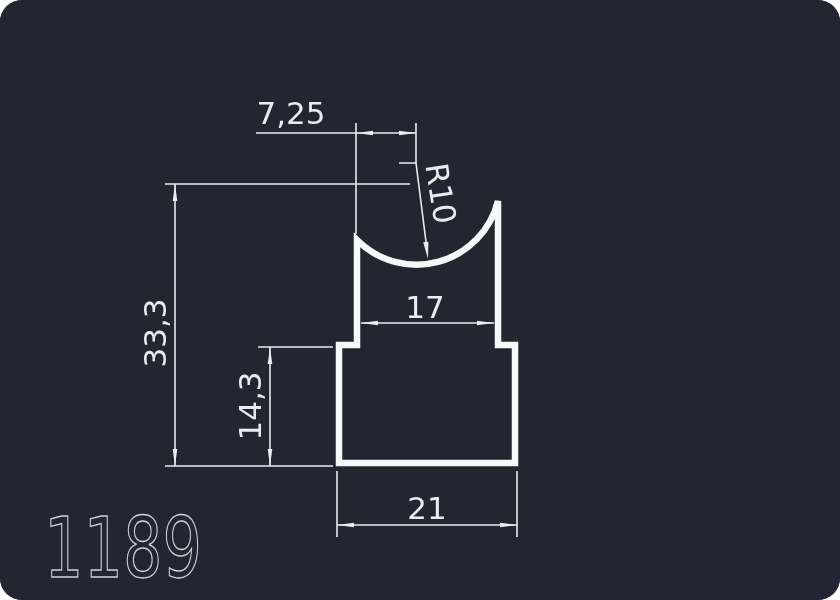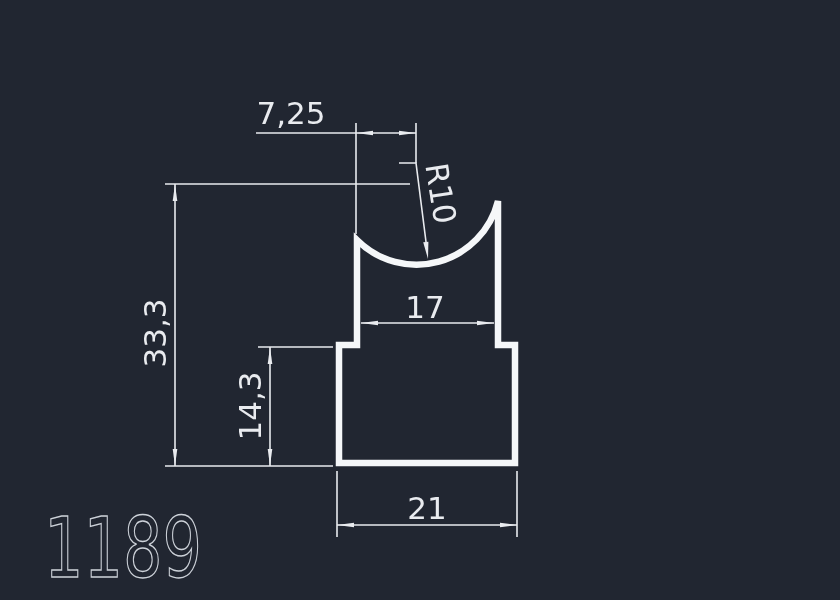--- a/index.html
+++ b/index.html
@@ -2,20 +2,21 @@
 <html><head>
 <meta charset="utf-8">
 <style>
   html,body{margin:0;padding:0;}
   .canvas{
     position:relative;
     width:840px;height:600px;
     background:#212631;
     overflow:hidden;
     font-family:"DejaVu Sans", sans-serif;
+    border-radius:22px;
   }
   svg{display:block;}
   text.dim{
     font-family:"DejaVu Sans", sans-serif;
     font-size:31px;
     letter-spacing:0px;
   }
   text.part{
     font-family:"DejaVu Sans", sans-serif;
     font-size:84px;

